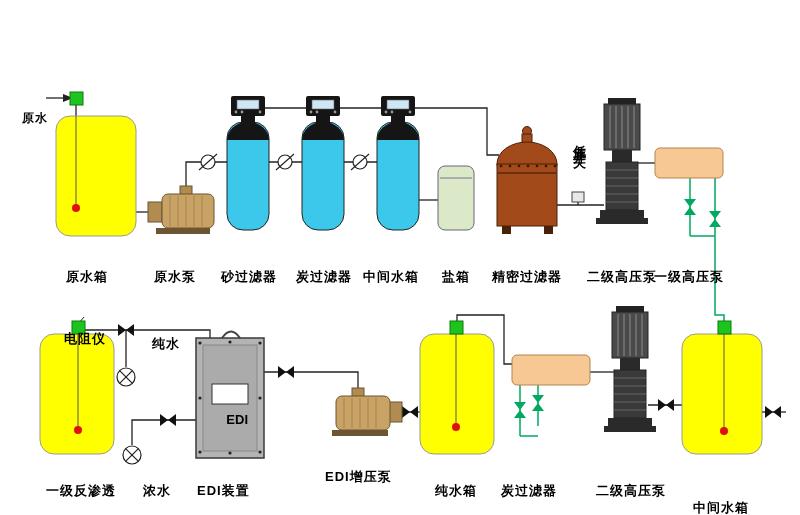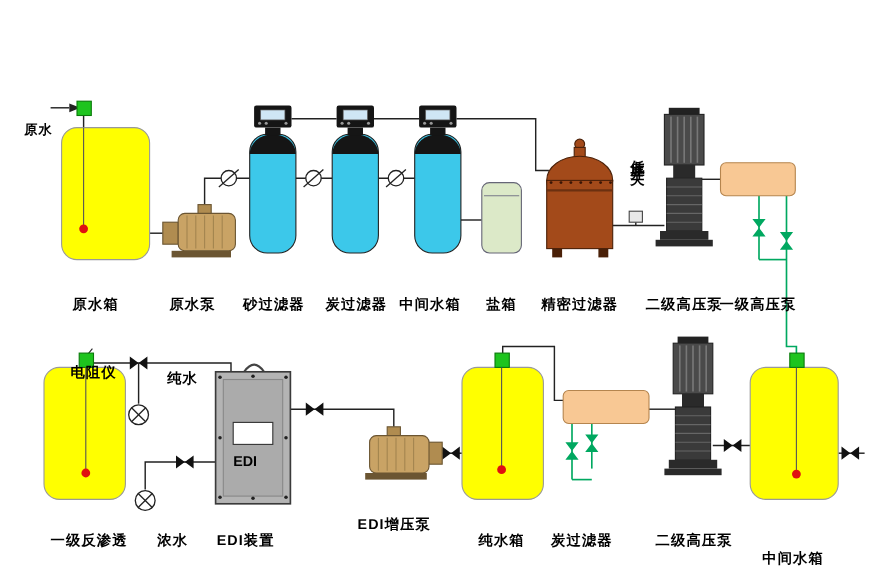--- a/index.html
+++ b/index.html
@@ -2,21 +2,21 @@
 <html><head>
 <meta charset="utf-8">
 <style>
   * { margin:0; padding:0; box-sizing:border-box; }
   html,body { background:#ffffff; font-family:"Liberation Sans", sans-serif; }
   .canvas { position:relative; width:800px; height:515px; background:#ffffff; overflow:hidden; }
   .canvas svg { position:absolute; left:0; top:0; }
   .lbl { position:absolute; font-size:13px; font-weight:bold; color:#000; white-space:nowrap; letter-spacing:1px;margin-top:25px; }
   .lbl.small { font-size:12px; }
   .v-lbl { writing-mode:vertical-rl; text-orientation:upright; letter-spacing:3px; }
-  .edi-lbl { width:36px; text-align:left; letter-spacing:0; }
+  .edi-lbl { width:36px; text-align:right; letter-spacing:0; }
 </style>
 </head>
 <body>
 
 <div class="canvas">
 
 <svg width="800" height="515" viewBox="0 0 800 515">
   <defs>
     <g id="filterColumn">
       <rect x="-21" y="122" width="42" height="108" rx="16" fill="#3cc8ea" stroke="#222" stroke-width="1"></rect>

